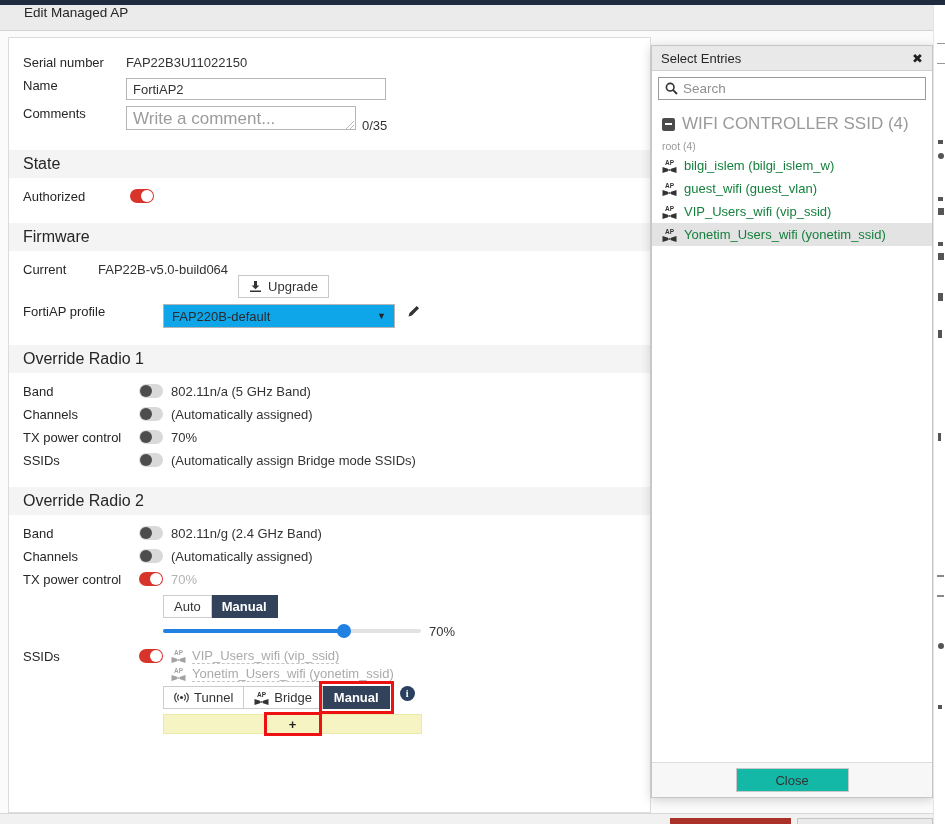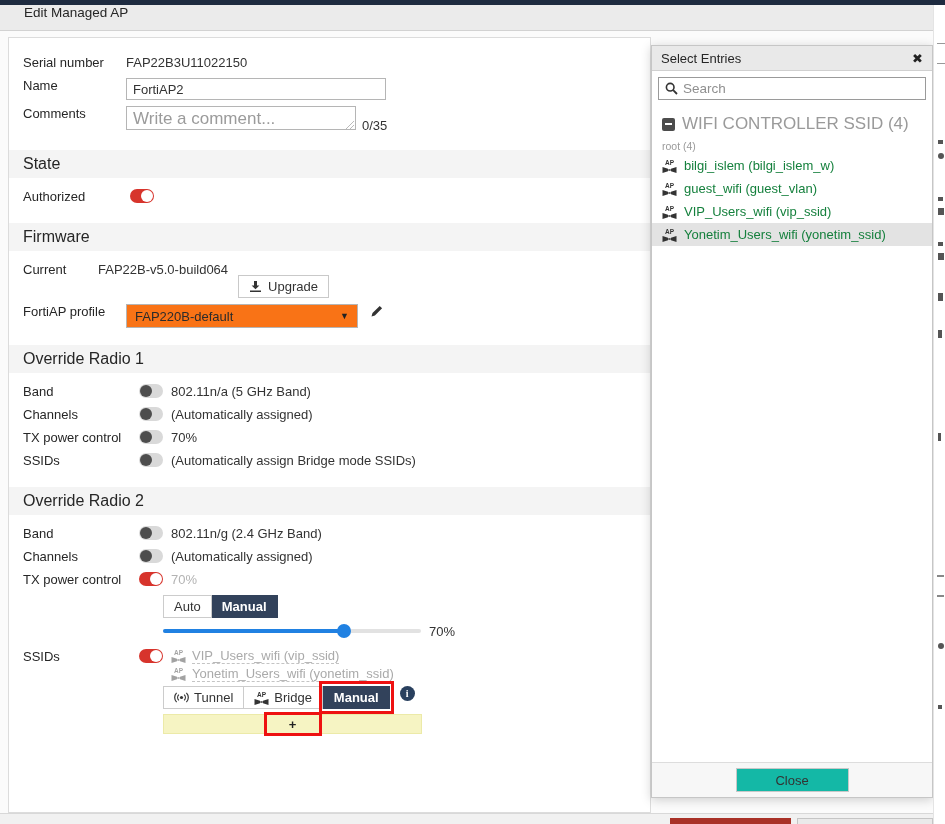--- a/index.html
+++ b/index.html
@@ -55,22 +55,22 @@
     border-radius:50%; background:#fff;
   }
   .tog-m { margin:0 8px 0 13px; }
   .dim { color:#b3b3b3; }
   
   .btn {
     display:inline-flex; align-items:center; gap:6px; background:#fff;
     border:1px solid #c9c9c9; padding:3px 10px; font-size:13px; color:#333; cursor:pointer;margin-top:13px;
   }
   .selectbox {
-    width:232px; height:24px; border:1px solid #b5b5b5; background:#f97316;
-    display:flex; align-items:center; padding:0 8px; cursor:pointer;
+    width:232px; height:24px; border:1px solid #b5b5b5; background:#0ea5e9;
+    display:flex; align-items:center; padding:0 8px; cursor:pointer;margin-left:37px;
   }
   .selectbox .caret { margin-left:auto; font-size:9px; color:#222; }
   .pencil { margin-left:12px; cursor:pointer; }
   
   .seg { display:inline-flex; }
   .seg .segbtn {
     display:inline-flex; align-items:center; gap:5px;
     border:1px solid #ccc; border-left-width:0; background:#fff;
     padding:2px 10px; height:23px; font-size:13px; color:#333; cursor:pointer;
   }

